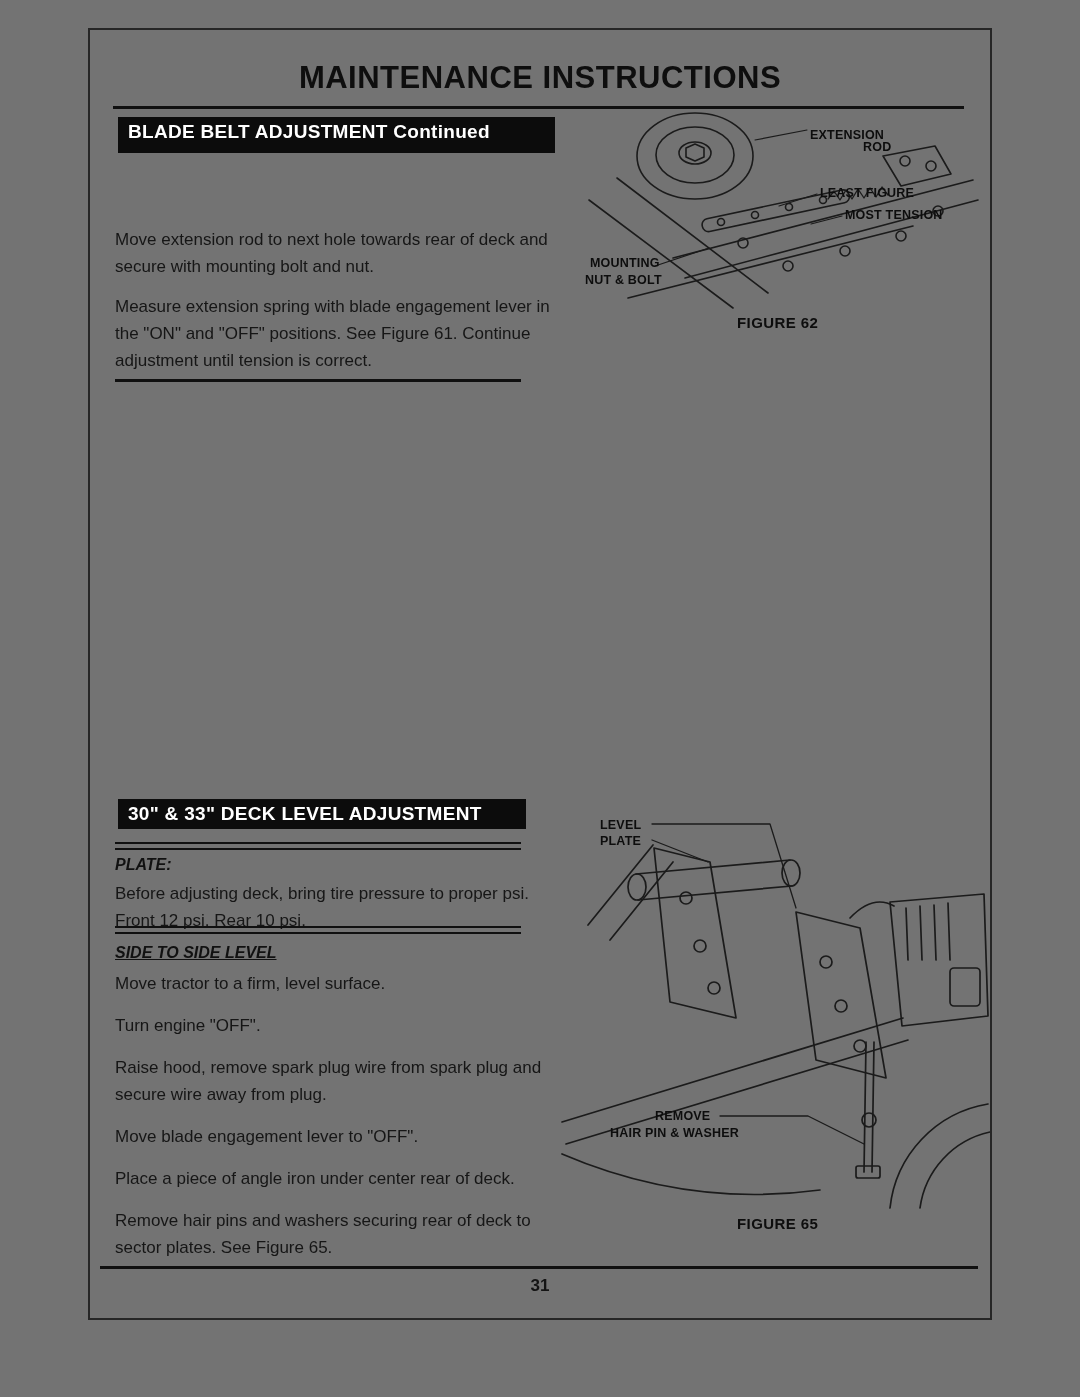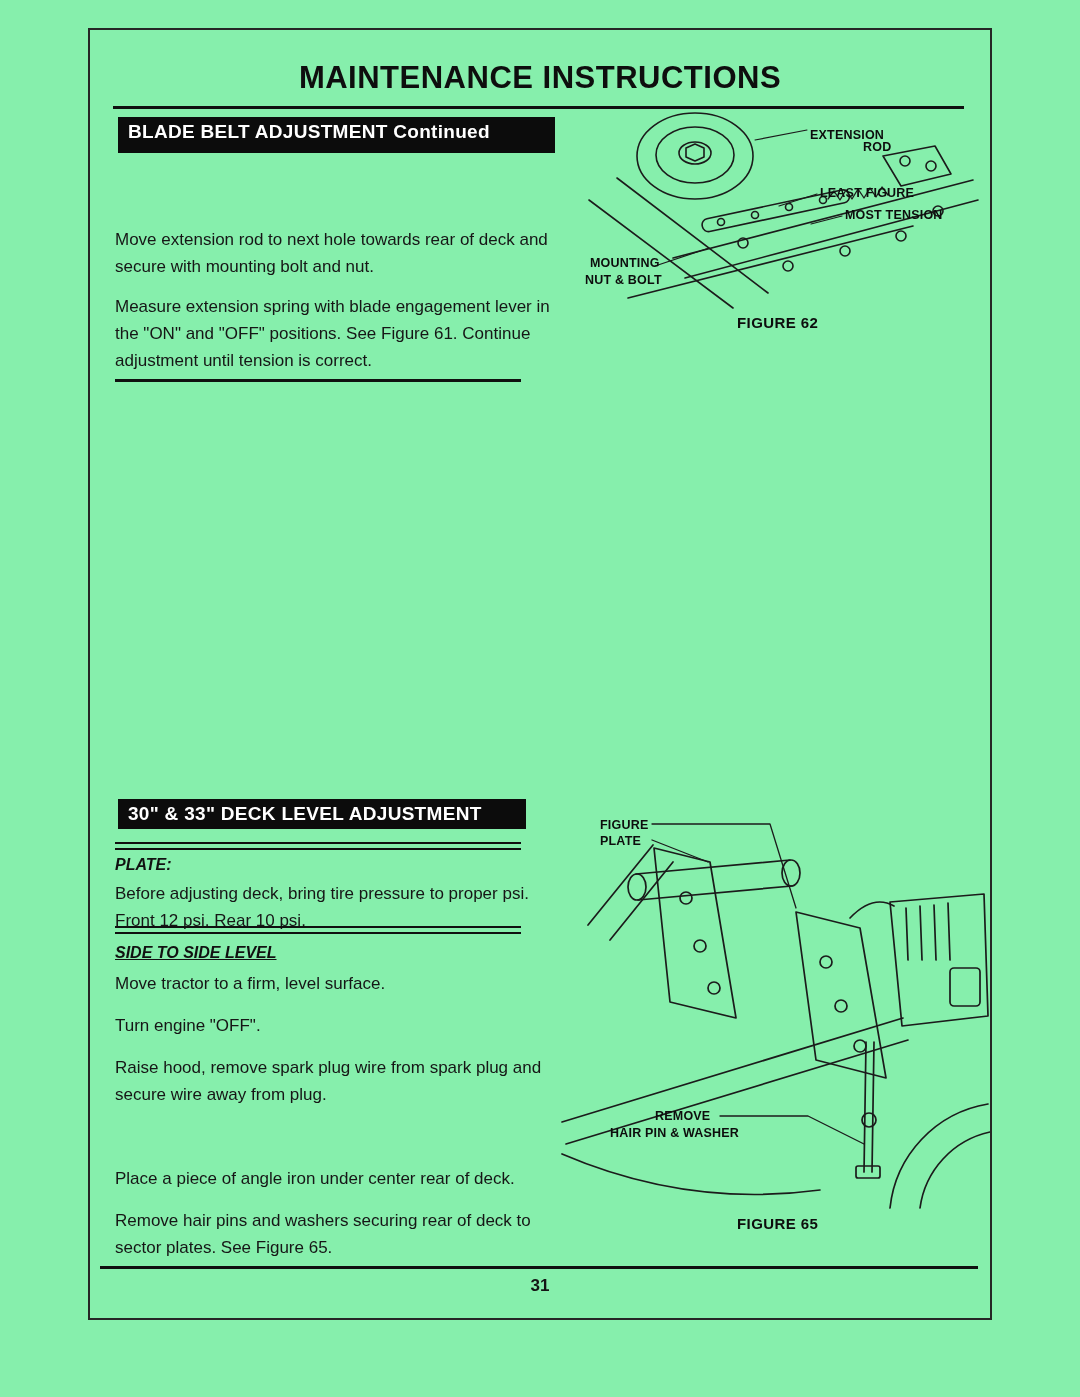--- a/index.html
+++ b/index.html
@@ -1,19 +1,19 @@
 <!DOCTYPE html>
 <html><head>
 <meta charset="utf-8">
 <style>
   * { margin:0; padding:0; box-sizing:border-box; }
   html,body { background:#e8e8e8; }
   body { font-family:"Liberation Sans", sans-serif; color:#141414; }
   .page {
-    position:relative; width:1080px; height:1397px; background:#86efac;
+    position:relative; width:1080px; height:1397px; background:#737373;
     margin:0 auto; overflow:hidden;
   }
   .frame {
     position:absolute; left:88px; top:28px; width:904px; height:1292px;
     border:2px solid #262626;
   }
   .title {
     position:absolute; left:0; top:60px; width:100%; text-align:center;
     font-size:31px; font-weight:bold; letter-spacing:0.5px; color:#0e0e0e;
   }
@@ -146,20 +146,21 @@
   <div class="note-label">PLATE:</div>
   <div class="body-text note-text">Before adjusting deck, bring tire pressure to proper psi. Front 12 psi, Rear 10 psi.</div>
 
   <div class="rule dbl-b1"></div>
   <div class="rule dbl-b2"></div>
 
   <div class="subhead">SIDE TO SIDE LEVEL</div>
   <div class="body-text s2p1">Move tractor to a firm, level surface.</div>
   <div class="body-text s2p2">Turn engine "OFF".</div>
   <div class="body-text s2p3">Raise hood, remove spark plug wire from spark plug and secure wire away from plug.</div>
+  <div class="body-text s2p4">Move blade engagement lever to "OFF".</div>
   <div class="body-text s2p5">Place a piece of angle iron under center rear of deck.</div>
   <div class="body-text s2p6">Remove hair pins and washers securing rear of deck to sector plates. See Figure 65.</div>
 
   <div class="figure fig65">
     <svg viewBox="0 0 432 400" width="432" height="400">
       <g stroke="#1b1b1b" stroke-width="1.7" fill="none" stroke-linecap="round" stroke-linejoin="round">
 
         <line x1="78" y1="64" x2="232" y2="50"></line>
         <line x1="80" y1="90" x2="234" y2="76"></line>
         <ellipse cx="79" cy="77" rx="9" ry="13"></ellipse>
@@ -198,21 +199,21 @@
         <path d="M332,398 A118,118 0 0 1 430,294"></path>
         <path d="M362,398 A90,90 0 0 1 432,322"></path>
 
         <path d="M4,344 Q130,398 262,380"></path>
 
         <polyline points="94,14 212,14 238,98" stroke-width="1.3"></polyline>
         <line x1="94" y1="30" x2="150" y2="52" stroke-width="1.3"></line>
         <polyline points="162,306 250,306 306,334" stroke-width="1.3"></polyline>
       </g>
     </svg>
-    <div class="fig-label" style="left:42px; top:8px;">FIGURE</div>
+    <div class="fig-label" style="left:42px; top:8px;">LEVEL</div>
     <div class="fig-label" style="left:42px; top:24px;">PLATE</div>
     <div class="fig-label" style="left:97px; top:299px;">REMOVE</div>
     <div class="fig-label" style="left:52px; top:316px;">HAIR PIN &amp; WASHER</div>
   </div>
   <div class="caption cap65">FIGURE 65</div>
 
   <div class="rule footer-rule"></div>
   <div class="page-num">31</div>
 
 </div>

